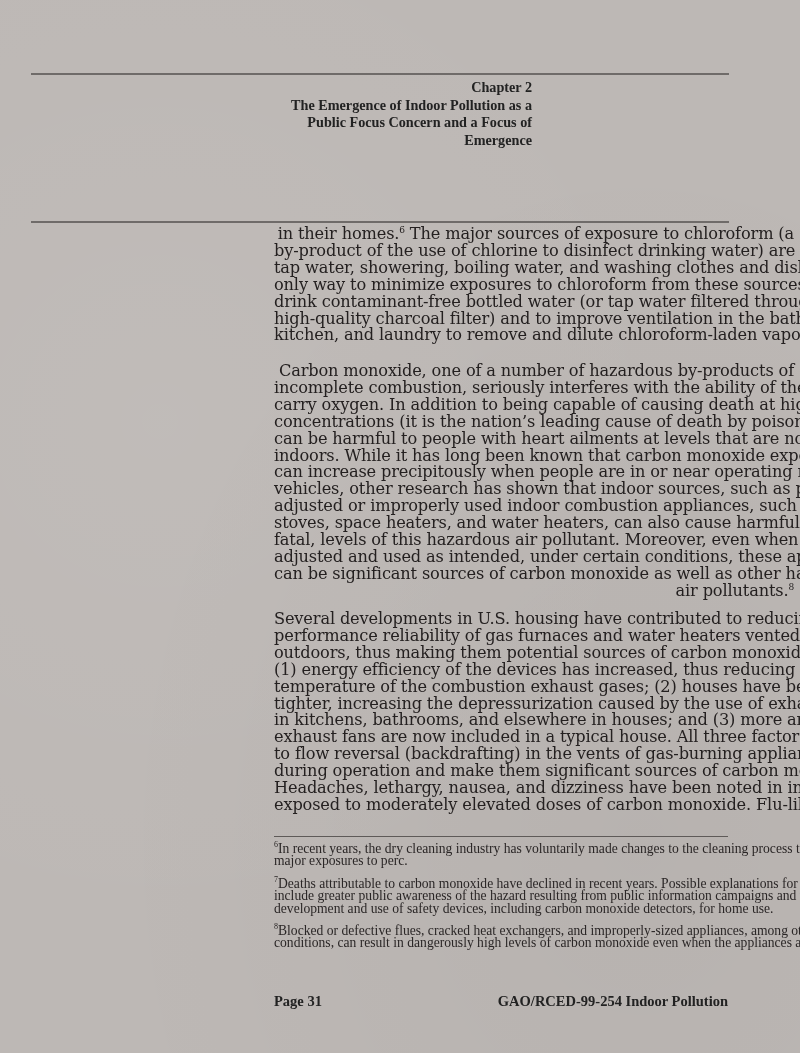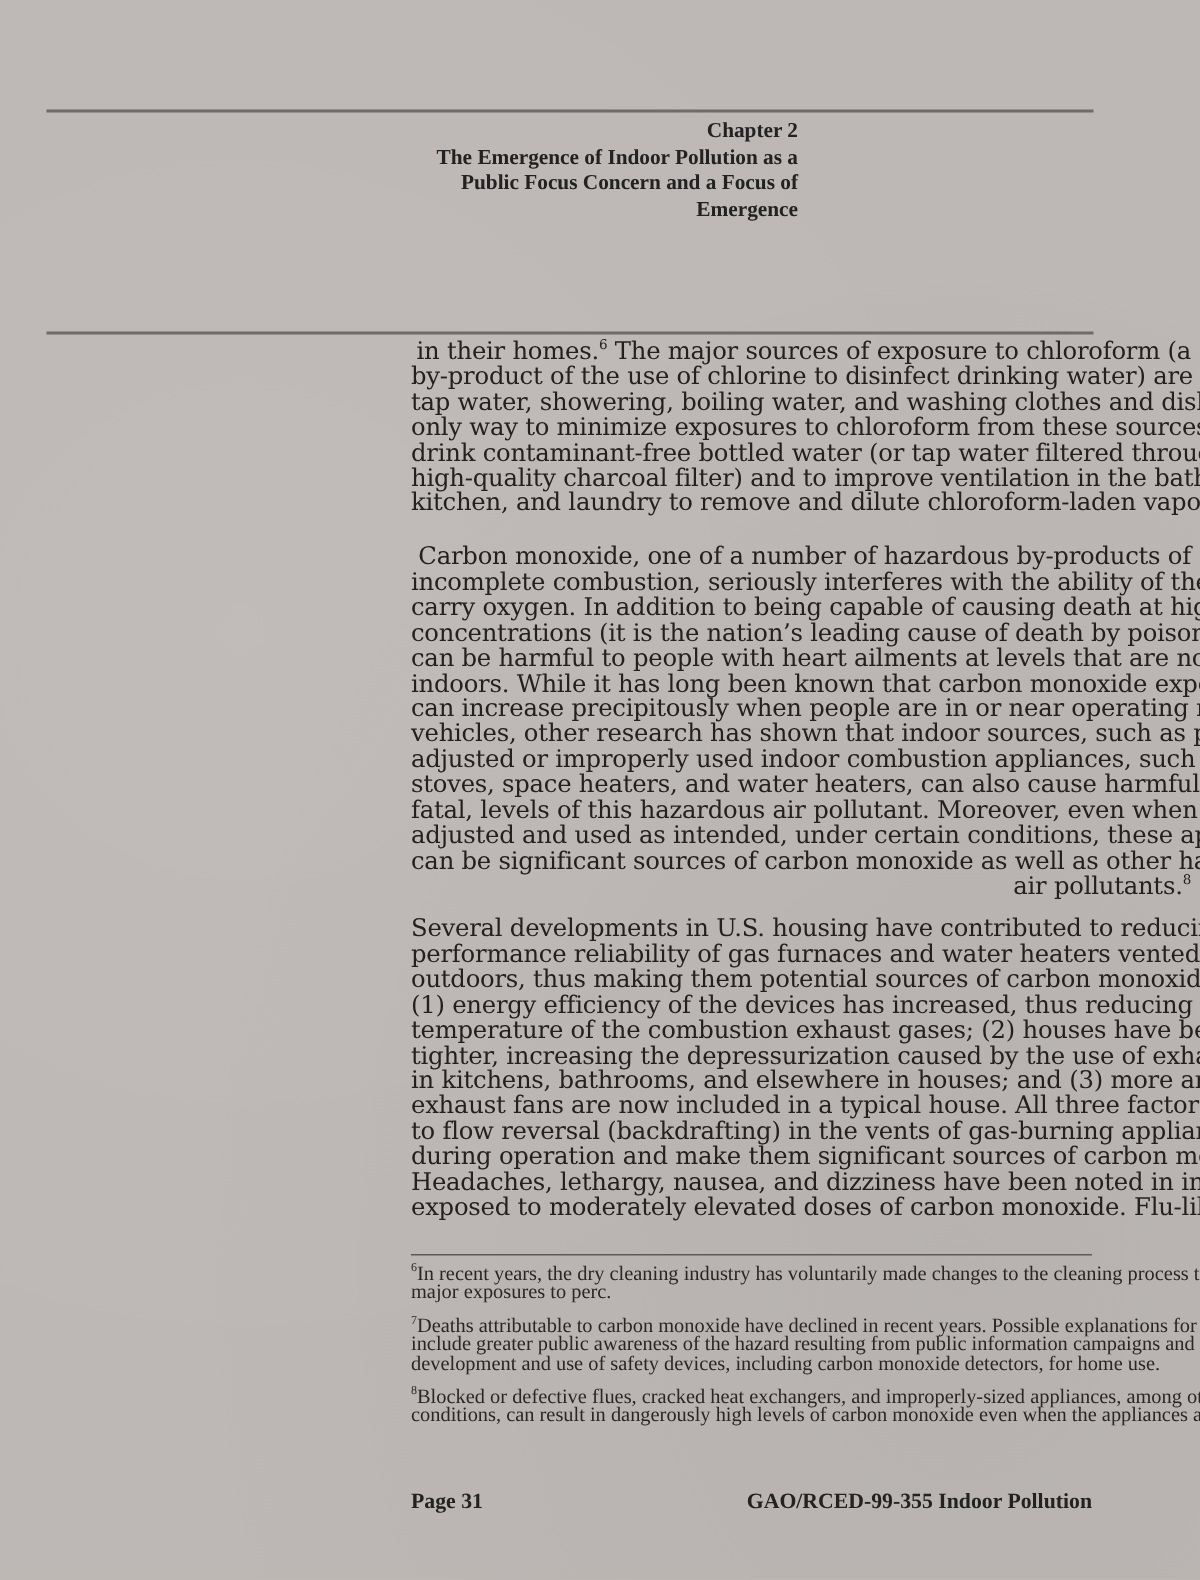--- a/index.html
+++ b/index.html
@@ -165,16 +165,16 @@
     <span class="line">development and use of safety devices, including carbon monoxide detectors, for home use.</span>
   </div>
 
   <div class="footnotes fn8">
     <span class="line"><span class="fn-mark">8</span><span>Blocked or defective flues, cracked heat exchangers, and improperly-sized appliances, among other</span></span>
     <span class="line">conditions, can result in dangerously high levels of carbon monoxide even when the appliances are</span>
   </div>
 
   <div class="page-footer">
     <span class="page-number">Page 31</span>
-    <span class="report-id">GAO/RCED-99-355 Indoor Pollution</span>
+    <span class="report-id">GAO/RCED-99-254 Indoor Pollution</span>
   </div>
 
 </div>
 
 </body></html>

